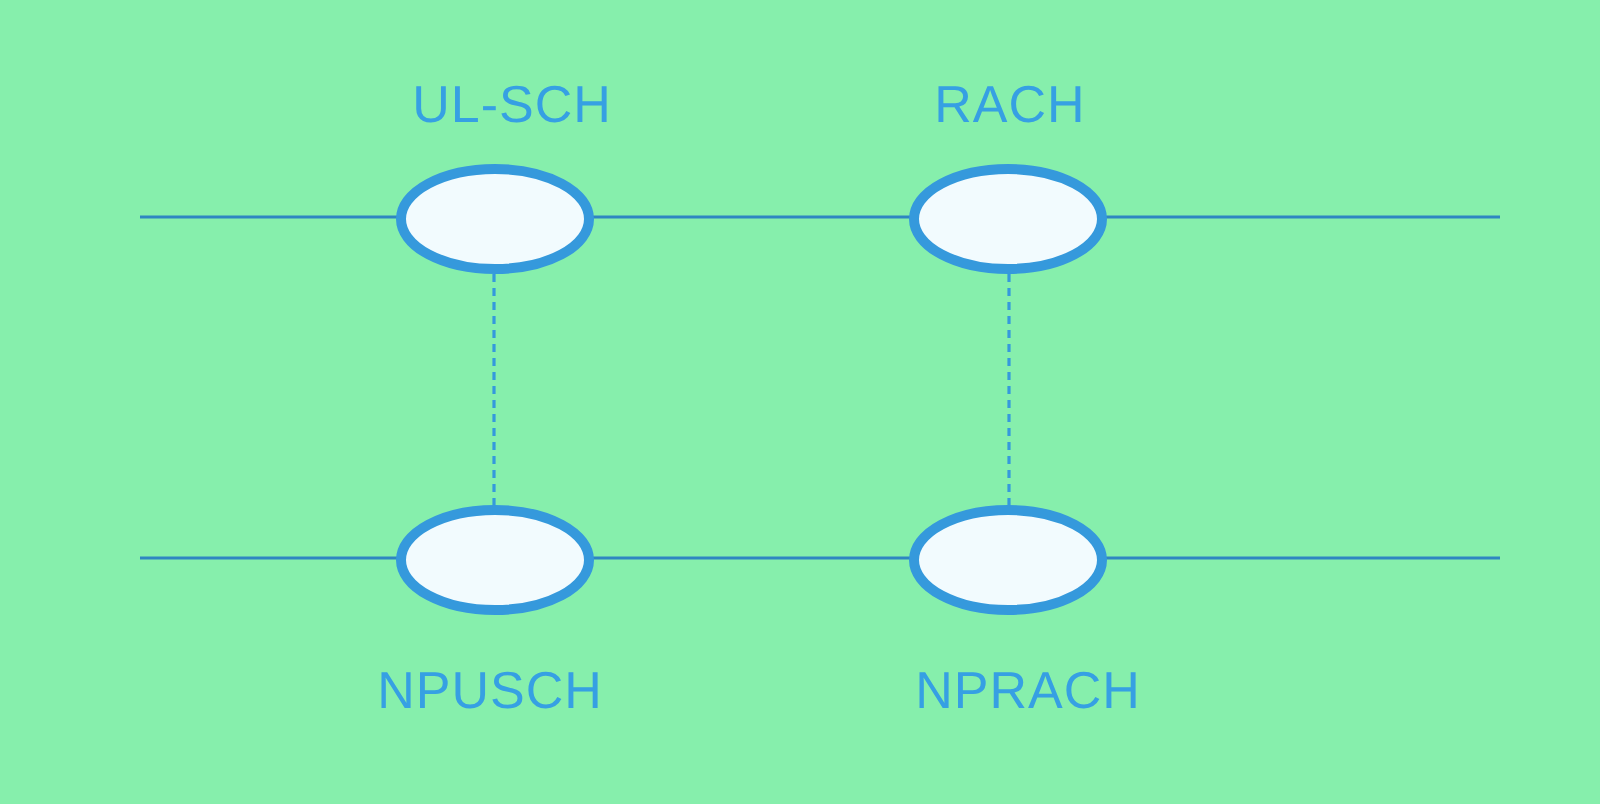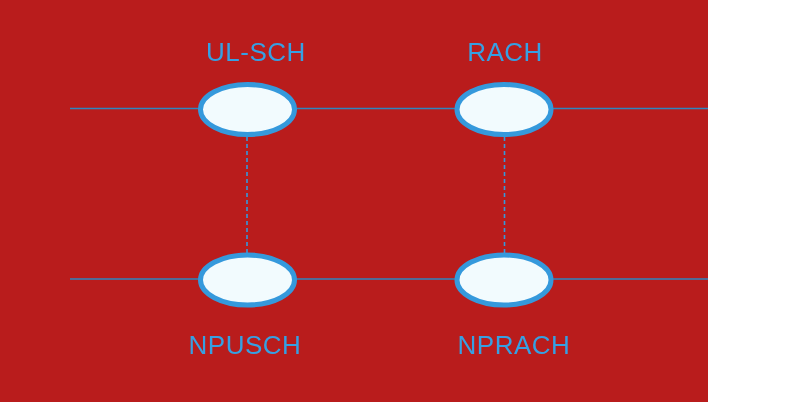--- a/index.html
+++ b/index.html
@@ -2,23 +2,23 @@
 <html><head>
 <meta charset="utf-8">
 <style>
   html, body {
     margin: 0;
     padding: 0;
     background: #ffffff;
   }
   .stage {
     position: relative;
-    width: 708px;
+    width: 800px;
     height: 402px;
-    background: #b91c1c;
+    background: #86efac;
     overflow: hidden;
     font-family: "Liberation Sans", sans-serif;
   }
   svg { display: block; }
   .hline {
     stroke: #2e86c1;
     stroke-width: 1.6;
     fill: none;
   }
   .edge-dashed {

